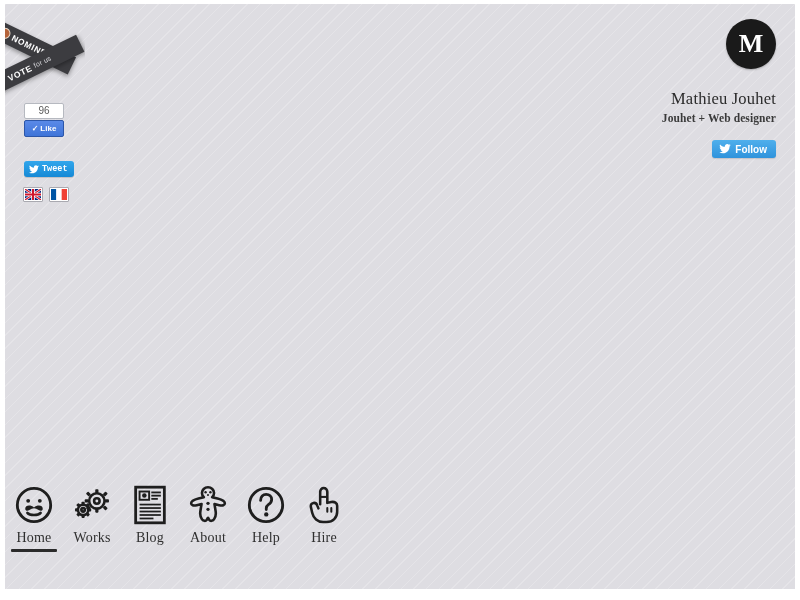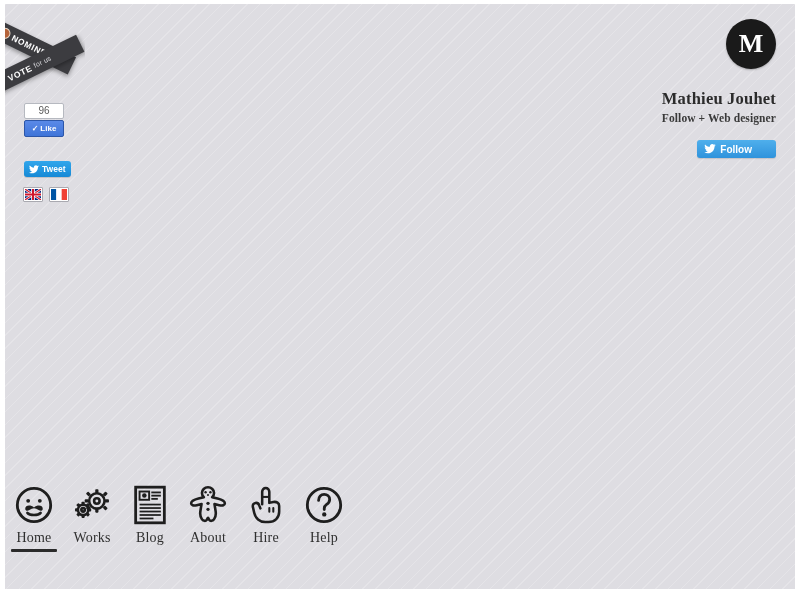--- a/index.html
+++ b/index.html
@@ -135,21 +135,21 @@
   #tweet-btn {
     position: absolute;
     left: 19px;
     top: 157px;
     height: 16px;
     padding: 0 6px 0 5px;
     background: #1b95e0;
     background-image: linear-gradient(#31a6ec, #1689d6);
     border-radius: 3px;
     color: #ffffff;
-    font-family: Liberation Sans, sans-serif;
+    font-family: Liberation Mono, monospace;
     font-size: 8.5px;
     font-weight: bold;
     display: inline-flex;
     align-items: center;
     gap: 3px;
     cursor: pointer;
     box-shadow: 0 1px 0 rgba(0,0,0,0.12);
   }
   .tw-bird { display:block; }
 
@@ -195,39 +195,39 @@
     color: #ffffff;
     font-family: "Liberation Serif", serif;
     font-size: 26px;
     font-weight: bold;
     letter-spacing: 0px;
     box-shadow: 0 1px 2px rgba(0,0,0,0.25);
   }
   #name {
     margin-top: 20px;
     font-size: 16.5px;
-    font-weight: bold;
+    font-weight: normal;
     color: #2b2b2b;
     letter-spacing: 0.2px;
   }
   .identity-line {
     font-size: 11.5px;
     color: #3a3a3a;
     line-height: 15px;
     margin-top: 2px;
   }
   #role { font-weight: bold; letter-spacing: 0.1px; }
 
   #follow-btn {
     margin-top: 14px;
     display: inline-flex;
     align-items: center;
     gap: 4px;
     height: 18px;
-    padding: 0 24px 0 7px;
+    padding: 0 9px 0 7px;
     background: #3fa0e4;
     background-image: linear-gradient(#4fafec, #2f93dc);
     border-radius: 3px;
     color: #ffffff;
     font-family: "Liberation Sans", sans-serif;
     font-size: 10px;
     font-weight: bold;
     cursor: pointer;
     box-shadow: 0 1px 1px rgba(0,0,0,0.12);
   }
@@ -327,21 +327,21 @@
         <rect width="5.34" height="11" x="10.66" fill="#ef4135"></rect>
       </svg>
     </span>
   </div>
 
   <div id="identity">
     <div id="logo-mark">
       <span>M</span>
     </div>
     <div id="name">Mathieu Jouhet</div>
-    <div class="identity-line" id="role">Follow + Web designer</div>
+    <div class="identity-line" id="role">Jouhet + Web designer</div>
 
     <div id="follow-btn">
       <span>
         <svg class="tw-bird" width="12" height="10" viewBox="0 0 16 14" aria-hidden="true">
           <path fill="#ffffff" d="M16 1.7c-.6.3-1.2.4-1.9.5.7-.4 1.2-1 1.4-1.8-.6.4-1.3.6-2.1.8C12.9.5 12.1 0 11.1 0 9.3 0 7.8 1.5 7.8 3.3c0 .3 0 .5.1.7C5.2 3.9 2.8 2.6 1.1.6c-.3.5-.5 1-.5 1.7 0 1.1.6 2.1 1.5 2.7-.5 0-1.1-.2-1.5-.4 0 1.6 1.1 2.9 2.6 3.2-.3.1-.6.1-.9.1-.2 0-.4 0-.6-.1.4 1.3 1.6 2.3 3.1 2.3C3.6 11.1 2.1 11.6.6 11.6H0c1.4.9 3.2 1.5 5 1.5 6 0 9.3-5 9.3-9.3v-.4C15 2.9 15.6 2.4 16 1.7z"></path>
         </svg>
       </span>
       <span>Follow</span>
     </div>
   </div>
@@ -435,46 +435,46 @@
           <circle cx="22" cy="21" r="1.9" fill="#1e1e1e"></circle>
           <circle cx="22" cy="28" r="1.9" fill="#1e1e1e"></circle>
         </svg>
       </span>
       <span class="nav-label">About</span>
       <span class="nav-underline hidden"></span>
     </a>
 
     <a class="nav-item">
       <span class="nav-icon">
+        <svg width="40" height="40" viewBox="0 0 48 48" aria-hidden="true">
+          <circle cx="24" cy="24" r="20" fill="none" stroke="#1e1e1e" stroke-width="3.4"></circle>
+          <path d="M17.5 18.5 C17.5 13.8 20.4 11.3 24.2 11.3
+                   C28 11.3 30.8 13.7 30.8 17.4
+                   C30.8 20.4 29.2 22 26.8 23.6
+                   C25 24.8 24.3 26 24.3 28.3 L24.3 29.5" fill="none" stroke="#1e1e1e" stroke-width="3.4" stroke-linecap="round" stroke-linejoin="round"></path>
+          <circle cx="24.3" cy="35.3" r="2.6" fill="#1e1e1e"></circle>
+        </svg>
+      </span>
+      <span class="nav-label">Help</span>
+      <span class="nav-underline hidden"></span>
+    </a>
+
+    <a class="nav-item">
+      <span class="nav-icon">
         <svg width="34" height="40" viewBox="0 0 40 46" aria-hidden="true">
           <path d="M15.5 22 L15.5 7.5 C15.5 4.8 17.4 3 19.7 3
                    C22 3 23.9 4.8 23.9 7.5 L23.9 20.5
                    L28.5 19.5 C32.5 18.8 35.5 20.5 35.5 24
                    L35.5 31 C35.5 38 30.5 43 23 43
                    L19 43 C12.5 43 7.5 38.5 6.2 32.5
                    L4.6 25.5 C4 22.8 5.4 21 7.6 20.6
                    C9.6 20.2 11.2 21.2 12 23.4 L13.4 27" fill="none" stroke="#1e1e1e" stroke-width="3" stroke-linejoin="round" stroke-linecap="round"></path>
           <path d="M23.9 26.5 L23.9 31 M28.6 26.5 L28.6 31" fill="none" stroke="#1e1e1e" stroke-width="2.4" stroke-linecap="round"></path>
           <path d="M15.5 13.5 L23.9 13.5" fill="none" stroke="#1e1e1e" stroke-width="2.4"></path>
         </svg>
       </span>
       <span class="nav-label">Hire</span>
       <span class="nav-underline hidden"></span>
     </a>
 
-    <a class="nav-item">
-      <span class="nav-icon">
-        <svg width="40" height="40" viewBox="0 0 48 48" aria-hidden="true">
-          <circle cx="24" cy="24" r="20" fill="none" stroke="#1e1e1e" stroke-width="3.4"></circle>
-          <path d="M17.5 18.5 C17.5 13.8 20.4 11.3 24.2 11.3
-                   C28 11.3 30.8 13.7 30.8 17.4
-                   C30.8 20.4 29.2 22 26.8 23.6
-                   C25 24.8 24.3 26 24.3 28.3 L24.3 29.5" fill="none" stroke="#1e1e1e" stroke-width="3.4" stroke-linecap="round" stroke-linejoin="round"></path>
-          <circle cx="24.3" cy="35.3" r="2.6" fill="#1e1e1e"></circle>
-        </svg>
-      </span>
-      <span class="nav-label">Help</span>
-      <span class="nav-underline hidden"></span>
-    </a>
-
   </nav>
 
 </div>
 
 </body></html>

